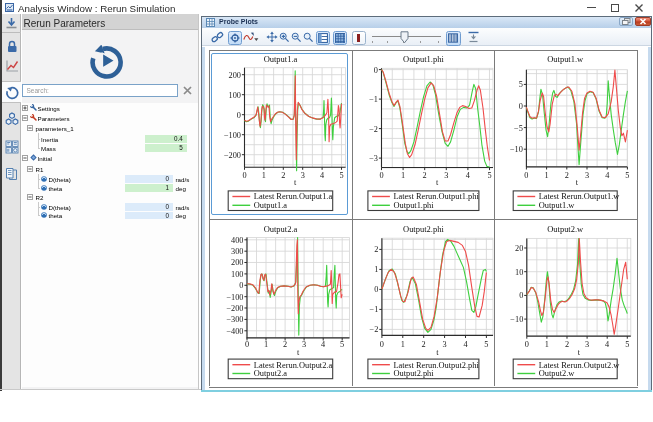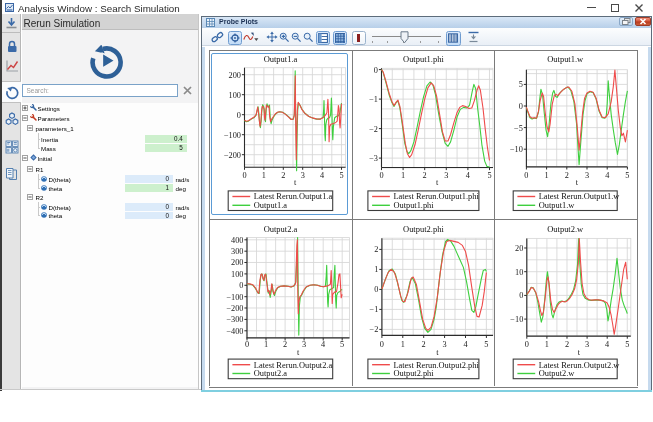--- a/index.html
+++ b/index.html
@@ -11,21 +11,21 @@
 
 <div style="position:absolute;left:0;top:0;width:653px;height:391px;background:#fff"></div>
 
 <div style="position:absolute;left:0;top:0;width:2px;height:391px;background:#3b3b3b"></div>
 
 <svg style="position:absolute;left:5px;top:3px" width="9" height="9" viewBox="0 0 9 9">
     <rect x="0.5" y="0.5" width="8" height="8" fill="#dfeaf6" stroke="#3a66a4"></rect>
     <path d="M1.5 5.5 L3.5 3.5 L5 5 L7.5 2" stroke="#3a66a4" stroke-width="1" fill="none"></path>
     <rect x="1.6" y="6.4" width="5.8" height="1.2" fill="#3a66a4"></rect>
   </svg>
-<div style="position:absolute;left:18px;top:3px;font-size:9.8px;color:#2b2b2b">Analysis Window : Search Simulation</div>
+<div style="position:absolute;left:18px;top:3px;font-size:9.8px;color:#2b2b2b">Analysis Window : Rerun Simulation</div>
 <div style="position:absolute;left:587px;top:7px;width:9px;height:1.4px;background:#4a4a4a"></div>
 <div style="position:absolute;left:611px;top:3.5px;width:8px;height:8px;border:1.3px solid #4a4a4a"></div>
 <svg style="position:absolute;left:634px;top:3px" width="10" height="10" viewBox="0 0 10 10">
     <path d="M1.5 1.5 L8.5 8.5 M8.5 1.5 L1.5 8.5" stroke="#4a4a4a" stroke-width="1.4"></path>
   </svg>
 
 <div style="position:absolute;left:2px;top:14px;width:19px;height:375px;background:#e4e4e4;border-right:1px solid #b6b6b6"></div>
 <svg style="position:absolute;left:5px;top:16.5px" width="13" height="13" viewBox="0 0 13 13">
     <path d="M6.5 1 V7 M3.5 4.5 L6.5 8 L9.5 4.5" stroke="#3a6aa8" stroke-width="1.6" fill="none"></path>
     <line x1="1.5" y1="10.5" x2="11.5" y2="10.5" stroke="#8a8f94" stroke-width="1.6"></line>
@@ -64,21 +64,21 @@
 <svg style="position:absolute;left:5px;top:165.5px" width="13" height="14" viewBox="0 0 13 14">
     <g stroke="#5580b0" stroke-width="1" fill="#f0f5fa">
       <path d="M1.5 2.5 H8 V12 H1.5 Z"></path>
       <path d="M8 4 L11.5 4 L11.5 13.5 L4.5 13.5 L4.5 12" fill="none"></path>
       <path d="M3 4.5 h3.5 M3 6.5 h3.5 M3 8.5 h3.5" fill="none" stroke-width="0.8"></path>
     </g>
   </svg>
 
 <div style="position:absolute;left:22px;top:14px;width:176.5px;height:375px;background:#f3f3f4;border-right:1px solid #c6c6c6"></div>
 <div style="position:absolute;left:22px;top:14.3px;width:175.5px;height:15.7px;background:#d3d3d3;border-bottom:1px solid #bdbdbd"></div>
-<div style="position:absolute;left:23.5px;top:17.5px;font-size:10px;color:#2a2a2a">Rerun Simulation</div>
+<div style="position:absolute;left:23.5px;top:17.5px;font-size:10px;color:#2a2a2a">Rerun Parameters</div>
 <div style="position:absolute;left:22px;top:103px;width:175.5px;height:284px;background:#fdfdfd"></div>
 
 <svg style="position:absolute;left:89px;top:45px" width="35" height="35" viewBox="0 0 35 35">
 <path d="M4.28 13.2 A14 14 0 1 0 13.87 3.98" stroke="#2e6097" stroke-width="4.6" fill="none"></path>
 <path d="M5.9 6.2 L15.7 8.6 L12.4 -0.4 Z" fill="#2e6097"></path>
 <path d="M13.4 8.2 V23.2 L25.9 15.7 Z" fill="#2e6097" stroke="#f4f4f5" stroke-width="1.5"></path>
 </svg>
 
 <div style="position:absolute;left:22.3px;top:84px;width:156px;height:12.5px;background:#fff;border:1px solid #7aa2c8"></div>
 <div style="position:absolute;left:26.5px;top:87px;font-size:6.5px;color:#9a9a9a">Search:</div>

